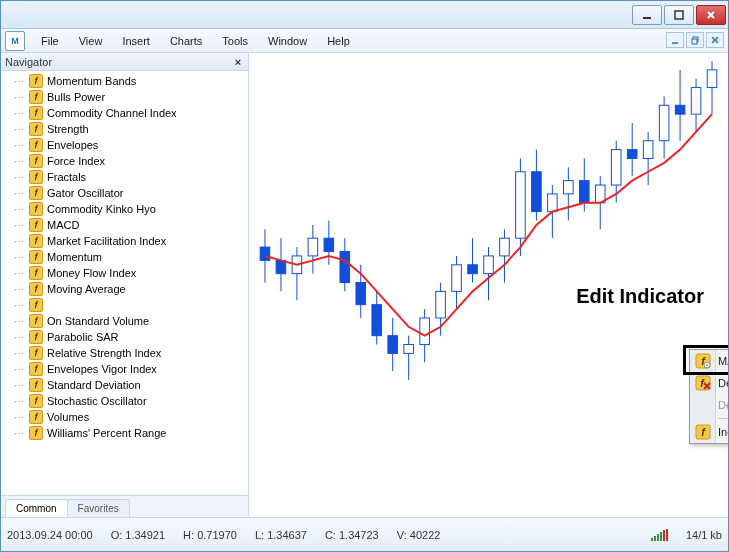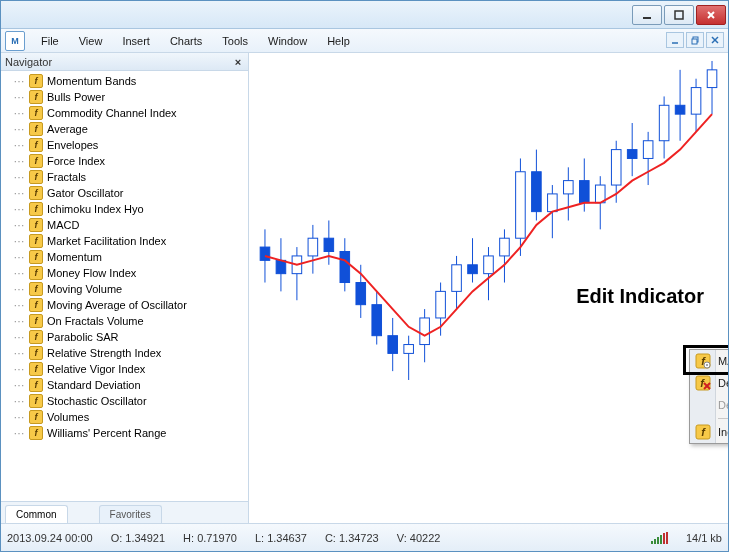--- a/index.html
+++ b/index.html
@@ -74,21 +74,21 @@
 }
 .fx-icon {
   width: 14px; height: 14px; flex-shrink: 0;
   background: #f7c948; border: 1px solid #c79a20; border-radius: 2px;
   display: flex; align-items: center; justify-content: center;
   font-size: 9px; font-style: italic; font-weight: bold; color: #5a3d00;
 }
 .nav-tabs {
   height: 22px; display: flex; align-items: flex-end;
   border-top: 1px solid #c8d8e8;
-  background: #eef4fa; padding-left: 4px; gap: 32px;
+  background: #eef4fa; padding-left: 4px;
 }
 .nav-tab {
   padding: 3px 10px; border: 1px solid #c8d8e8; border-bottom: none;
   background: #fff; font-size: 10px; border-radius: 3px 3px 0 0;
   margin-right: -1px;
 }
 .nav-tab.inactive { background: #e8f1fa; color: #555; }
 .chart-area {
   flex: 1; position: relative; background: #fff; overflow: hidden;
 }
@@ -113,21 +113,21 @@
   padding: 0 6px 0 28px; position: relative; color: #1a1a1a;
 }
 .ctx-item.disabled { color: #9a9a9a; }
 .ctx-icon {
   position: absolute; left: 4px; width: 18px; height: 18px;
   display: flex; align-items: center; justify-content: center;
 }
 .ctx-sep { height: 1px; background: #c8c8c8; margin: 2px 4px 2px 28px; }
 .ctx-iconbar { position: absolute; left: 0; top: 0; bottom: 0; width: 26px; background: #e9edf2; border-right: 1px solid #d0d6dd; }
 .statusbar {
-  height: 28px; background: linear-gradient(to bottom, #f5f9fd, #e4eef8);
+  height: 34px; background: linear-gradient(to bottom, #f5f9fd, #e4eef8);
   border-top: 1px solid #c8d8e8;
   display: flex; align-items: center; padding: 0 6px; gap: 18px;
   font-size: 10px; color: #333;
 }
 .statusbar .spacer { flex: 1; }
 .signal-bars { display: flex; align-items: flex-end; gap: 1px; height: 12px; }
 .signal-bars span { width: 2px; background: #3a8c3a; }
 .signal-bars span:nth-child(1){height:3px}
 .signal-bars span:nth-child(2){height:5px}
 .signal-bars span:nth-child(3){height:7px}
@@ -213,21 +213,21 @@
             <span>Bulls Power</span>
           </div>
           <div class="nav-item">
             <span class="tree-dots">⋯</span>
             <span class="fx-icon">f</span>
             <span>Commodity Channel Index</span>
           </div>
           <div class="nav-item">
             <span class="tree-dots">⋯</span>
             <span class="fx-icon">f</span>
-            <span>Average</span>
+            <span>Strength</span>
           </div>
           <div class="nav-item">
             <span class="tree-dots">⋯</span>
             <span class="fx-icon">f</span>
             <span>Envelopes</span>
           </div>
           <div class="nav-item">
             <span class="tree-dots">⋯</span>
             <span class="fx-icon">f</span>
             <span>Force Index</span>
@@ -238,21 +238,21 @@
             <span>Fractals</span>
           </div>
           <div class="nav-item">
             <span class="tree-dots">⋯</span>
             <span class="fx-icon">f</span>
             <span>Gator Oscillator</span>
           </div>
           <div class="nav-item">
             <span class="tree-dots">⋯</span>
             <span class="fx-icon">f</span>
-            <span>Ichimoku Index Hyo</span>
+            <span>Commodity Kinko Hyo</span>
           </div>
           <div class="nav-item">
             <span class="tree-dots">⋯</span>
             <span class="fx-icon">f</span>
             <span>MACD</span>
           </div>
           <div class="nav-item">
             <span class="tree-dots">⋯</span>
             <span class="fx-icon">f</span>
             <span>Market Facilitation Index</span>
@@ -263,46 +263,45 @@
             <span>Momentum</span>
           </div>
           <div class="nav-item">
             <span class="tree-dots">⋯</span>
             <span class="fx-icon">f</span>
             <span>Money Flow Index</span>
           </div>
           <div class="nav-item">
             <span class="tree-dots">⋯</span>
             <span class="fx-icon">f</span>
-            <span>Moving Volume</span>
-          </div>
-          <div class="nav-item">
-            <span class="tree-dots">⋯</span>
-            <span class="fx-icon">f</span>
-            <span>Moving Average of Oscillator</span>
-          </div>
-          <div class="nav-item">
-            <span class="tree-dots">⋯</span>
-            <span class="fx-icon">f</span>
-            <span>On Fractals Volume</span>
+            <span>Moving Average</span>
+          </div>
+          <div class="nav-item">
+            <span class="tree-dots">⋯</span>
+            <span class="fx-icon">f</span>
+          </div>
+          <div class="nav-item">
+            <span class="tree-dots">⋯</span>
+            <span class="fx-icon">f</span>
+            <span>On Standard Volume</span>
           </div>
           <div class="nav-item">
             <span class="tree-dots">⋯</span>
             <span class="fx-icon">f</span>
             <span>Parabolic SAR</span>
           </div>
           <div class="nav-item">
             <span class="tree-dots">⋯</span>
             <span class="fx-icon">f</span>
             <span>Relative Strength Index</span>
           </div>
           <div class="nav-item">
             <span class="tree-dots">⋯</span>
             <span class="fx-icon">f</span>
-            <span>Relative Vigor Index</span>
+            <span>Envelopes Vigor Index</span>
           </div>
           <div class="nav-item">
             <span class="tree-dots">⋯</span>
             <span class="fx-icon">f</span>
             <span>Standard Deviation</span>
           </div>
           <div class="nav-item">
             <span class="tree-dots">⋯</span>
             <span class="fx-icon">f</span>
             <span>Stochastic Oscillator</span>

